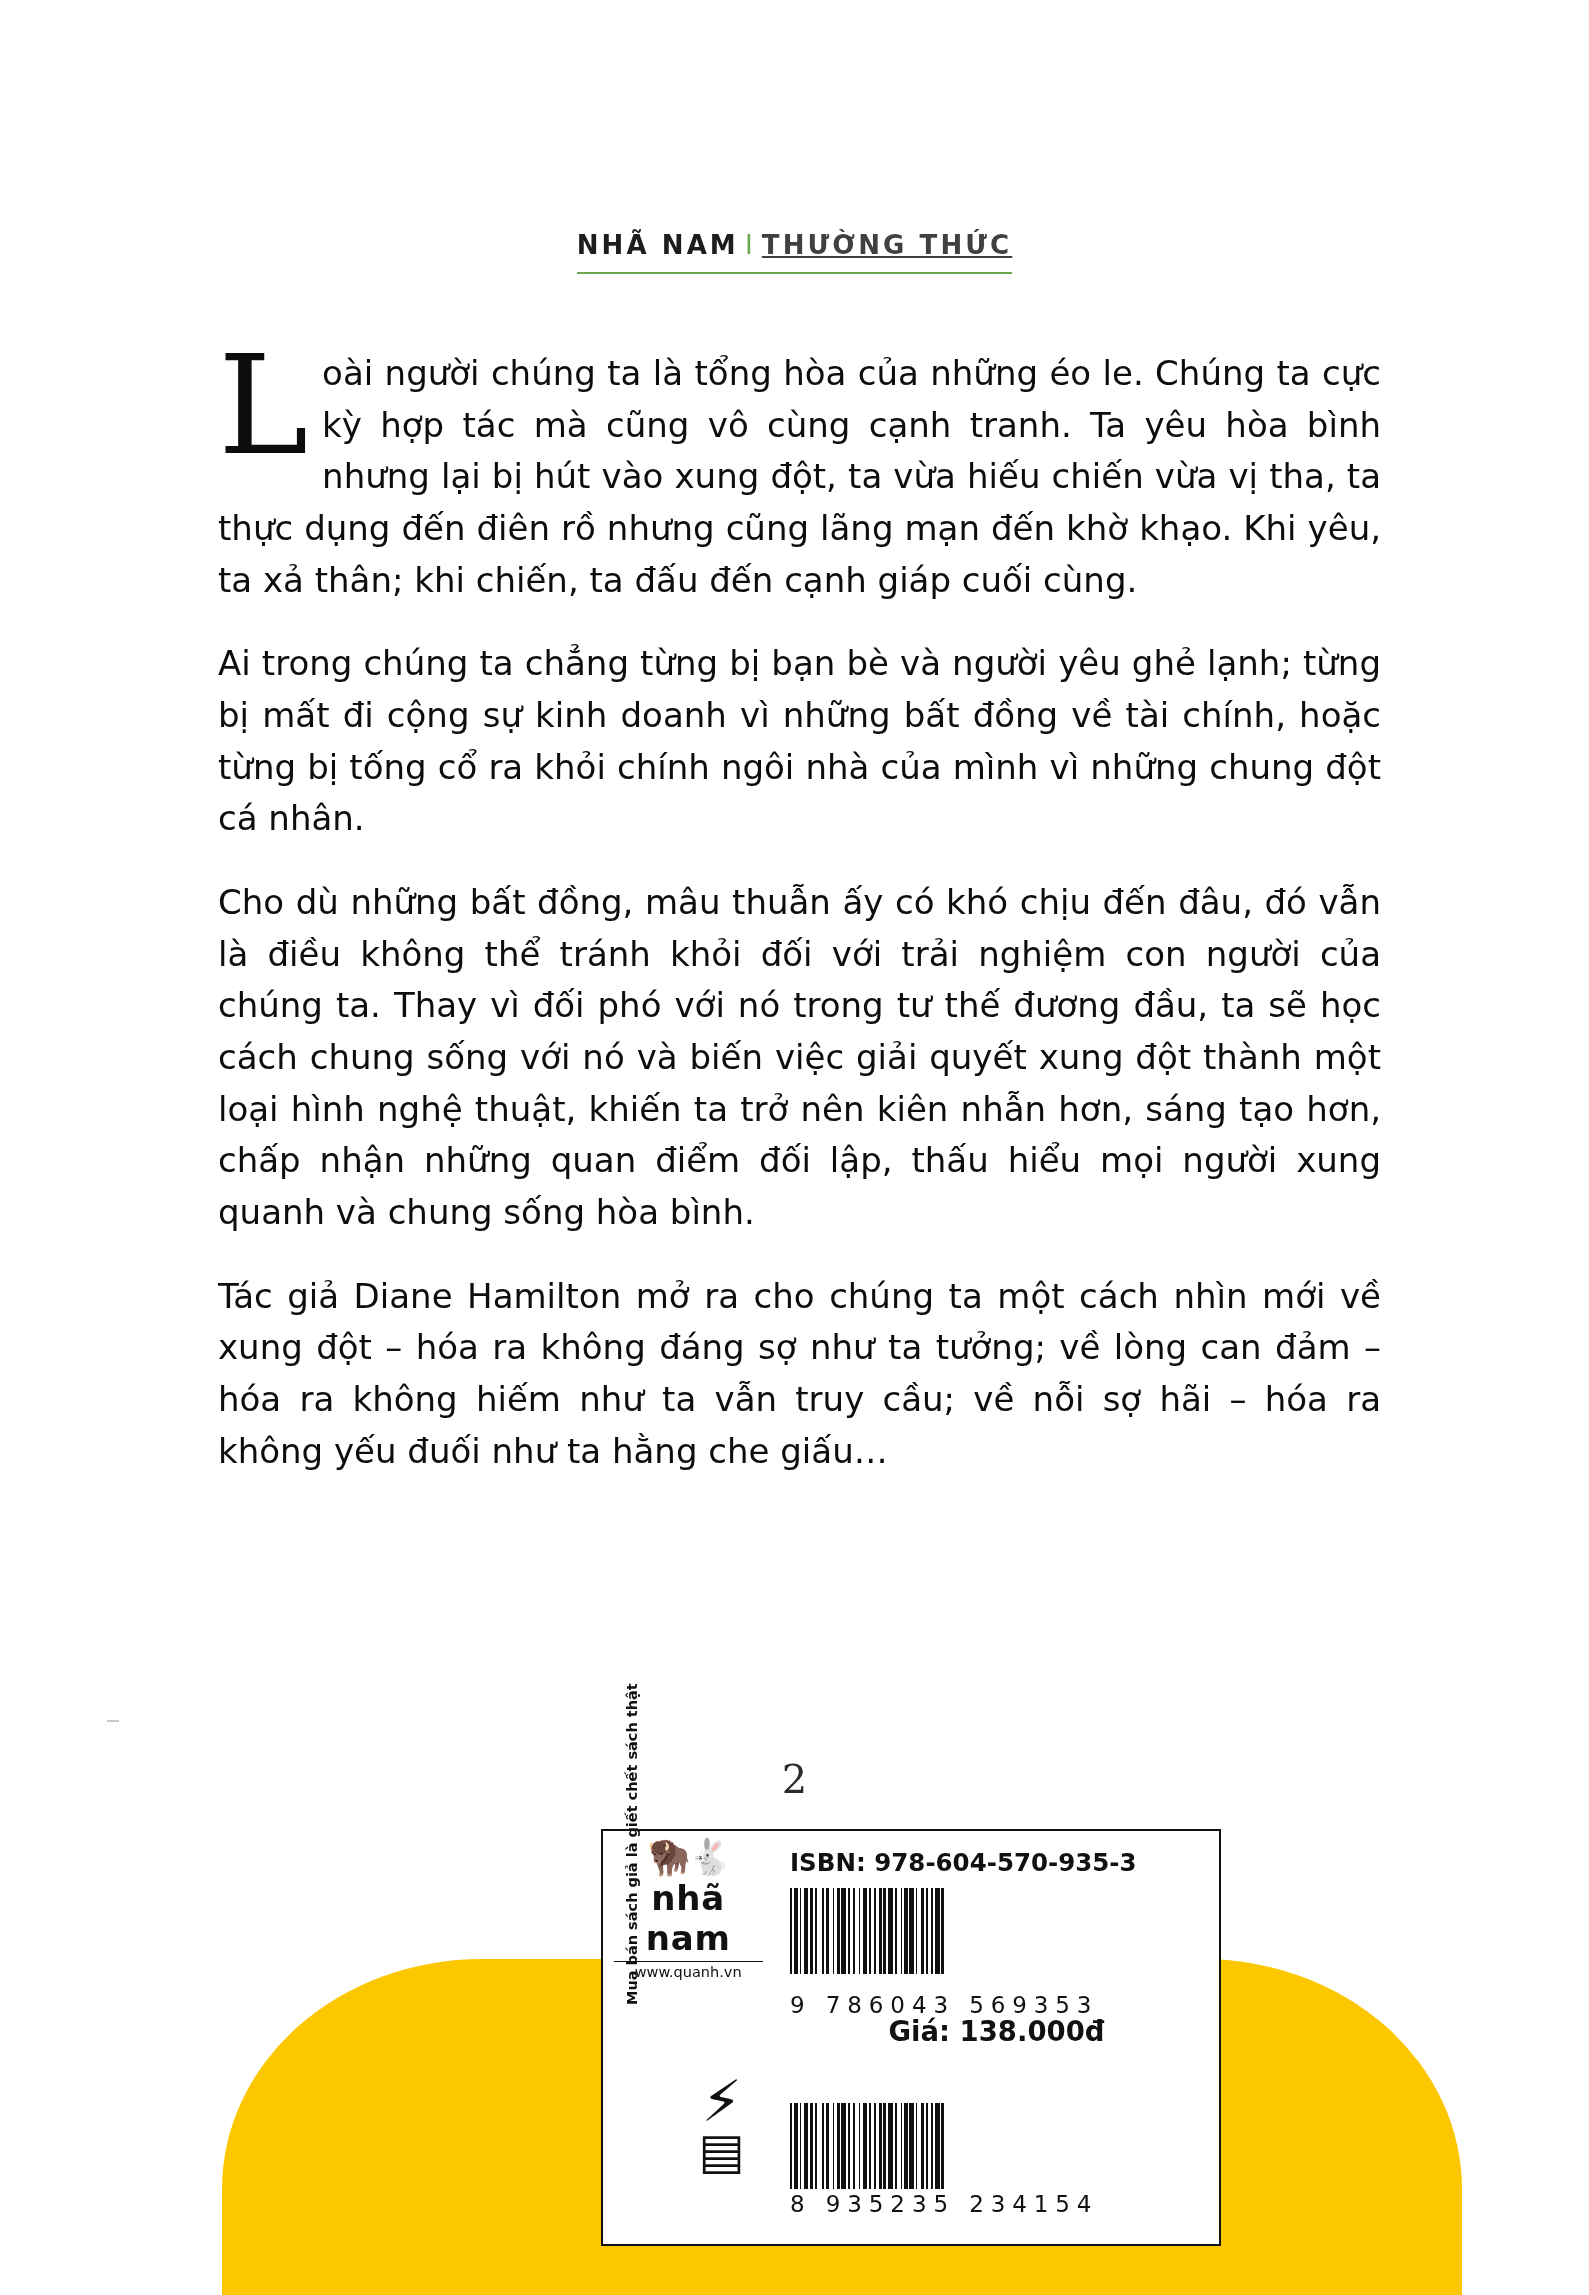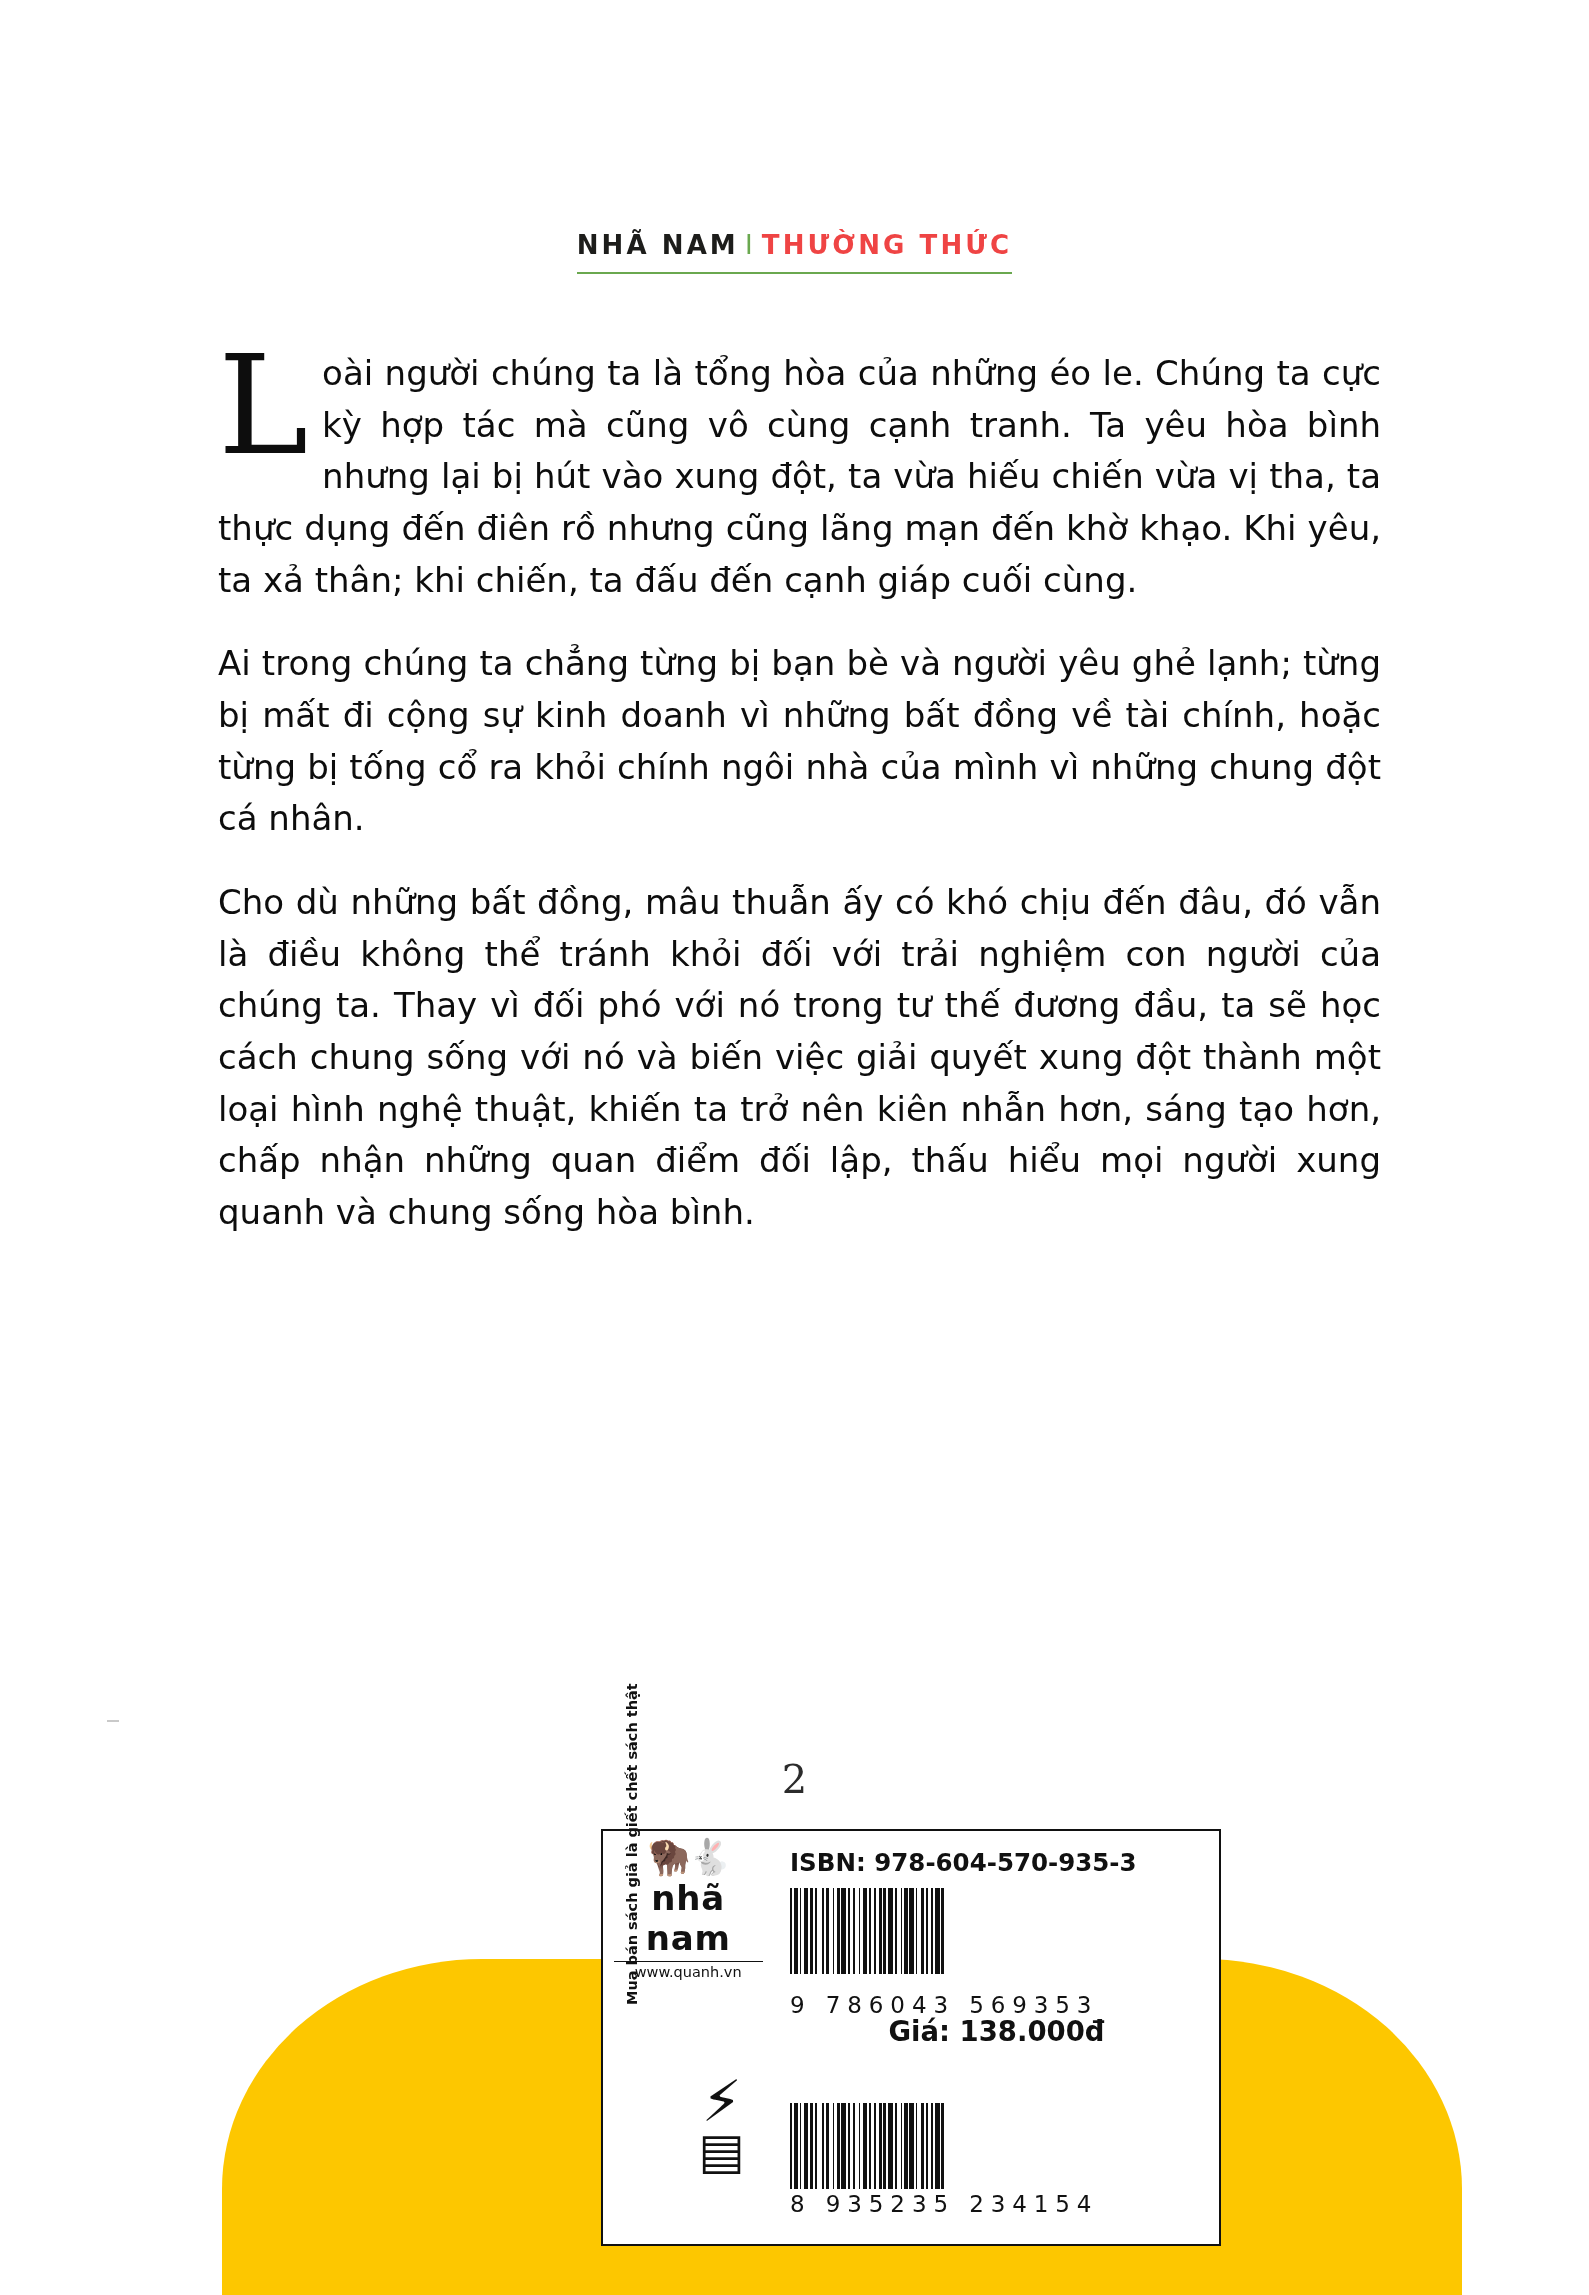--- a/index.html
+++ b/index.html
@@ -51,22 +51,23 @@
     color: #1d1d1b;
     padding-bottom: 12.2px;
     border-bottom: 2.3px solid #6aa84f;
   }
   .pub-header .pub-sep {
     color: #6aa84f;
     font-weight: 400;
     padding: 0 6.1px;
   }
   .pub-header .pub-second {
-    color: #ef4444;
-    font-weight: 700;
+    color: #404040;
+    font-weight: 700;
+    text-decoration: underline;
   }
 
   
   .body-text {
     position: absolute;
     top: 348px;
     left: 218px;
     width: 1163px;
     color: #0d0d0d;
     font-size: 34px;
@@ -311,20 +312,21 @@
   <div class="pub-header">
     <div class="pub-line">
       <span>NHÃ NAM</span><span class="pub-sep">I</span><span class="pub-second">THƯỜNG THỨC</span>
     </div>
   </div>
 
   <div class="body-text">
     <p class="dropcap-para"><span class="dropcap">L</span><span>oài người chúng ta là tổng hòa của những éo le. Chúng ta cực kỳ hợp tác mà cũng vô cùng cạnh tranh. Ta yêu hòa bình nhưng lại bị hút vào xung đột, ta vừa hiếu chiến vừa vị tha, ta thực dụng đến điên rồ nhưng cũng lãng mạn đến khờ khạo. Khi yêu, ta xả thân; khi chiến, ta đấu đến cạnh giáp cuối cùng.</span></p>
     <p>Ai trong chúng ta chẳng từng bị bạn bè và người yêu ghẻ lạnh; từng bị mất đi cộng sự kinh doanh vì những bất đồng về tài chính, hoặc từng bị tống cổ ra khỏi chính ngôi nhà của mình vì những chung đột cá nhân.</p>
     <p>Cho dù những bất đồng, mâu thuẫn ấy có khó chịu đến đâu, đó vẫn là điều không thể tránh khỏi đối với trải nghiệm con người của chúng ta. Thay vì đối phó với nó trong tư thế đương đầu, ta sẽ học cách chung sống với nó và biến việc giải quyết xung đột thành một loại hình nghệ thuật, khiến ta trở nên kiên nhẫn hơn, sáng tạo hơn, chấp nhận những quan điểm đối lập, thấu hiểu mọi người xung quanh và chung sống hòa bình.</p>
+    <p>Tác giả Diane Hamilton mở ra cho chúng ta một cách nhìn mới về xung đột – hóa ra không đáng sợ như ta tưởng; về lòng can đảm – hóa ra không hiếm như ta vẫn truy cầu; về nỗi sợ hãi – hóa ra không yếu đuối như ta hằng che giấu…</p>
   </div>
 
   <div class="edge-tick"></div>
 
   <div class="page-number">2</div>
 
   <div class="bottom-area">
 
 
     <div class="isbn-card">

